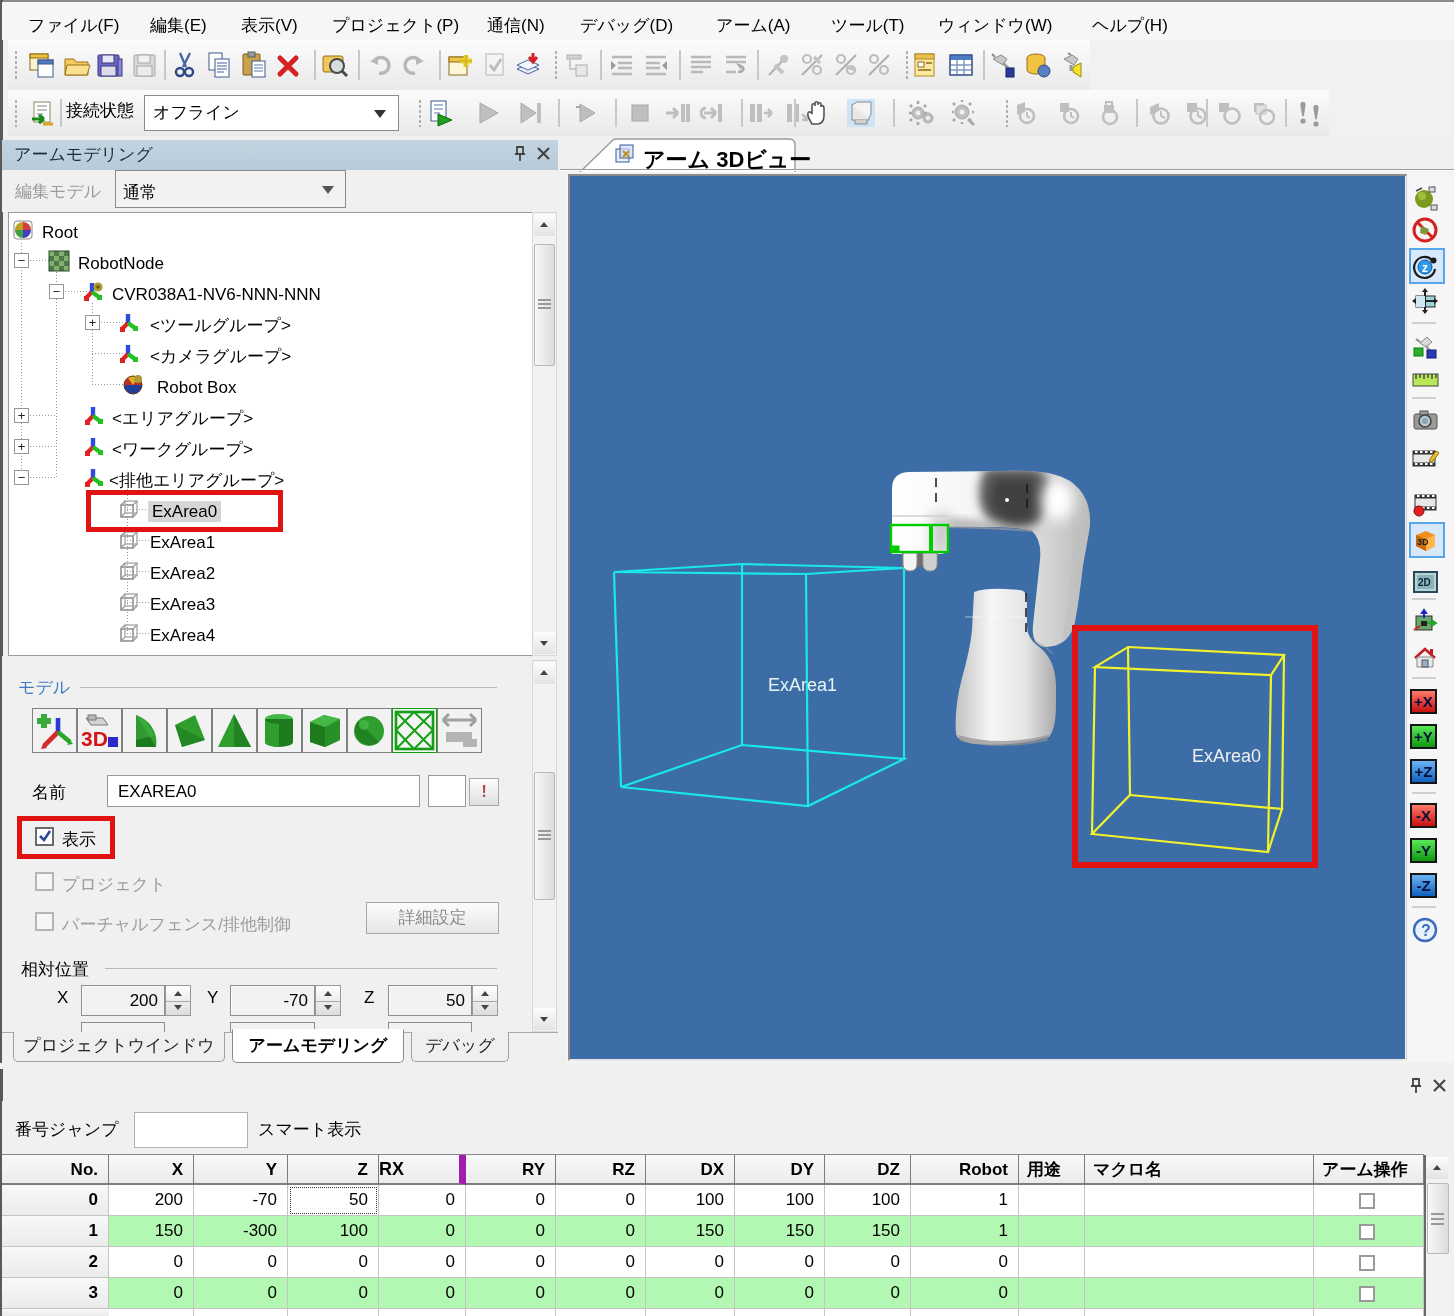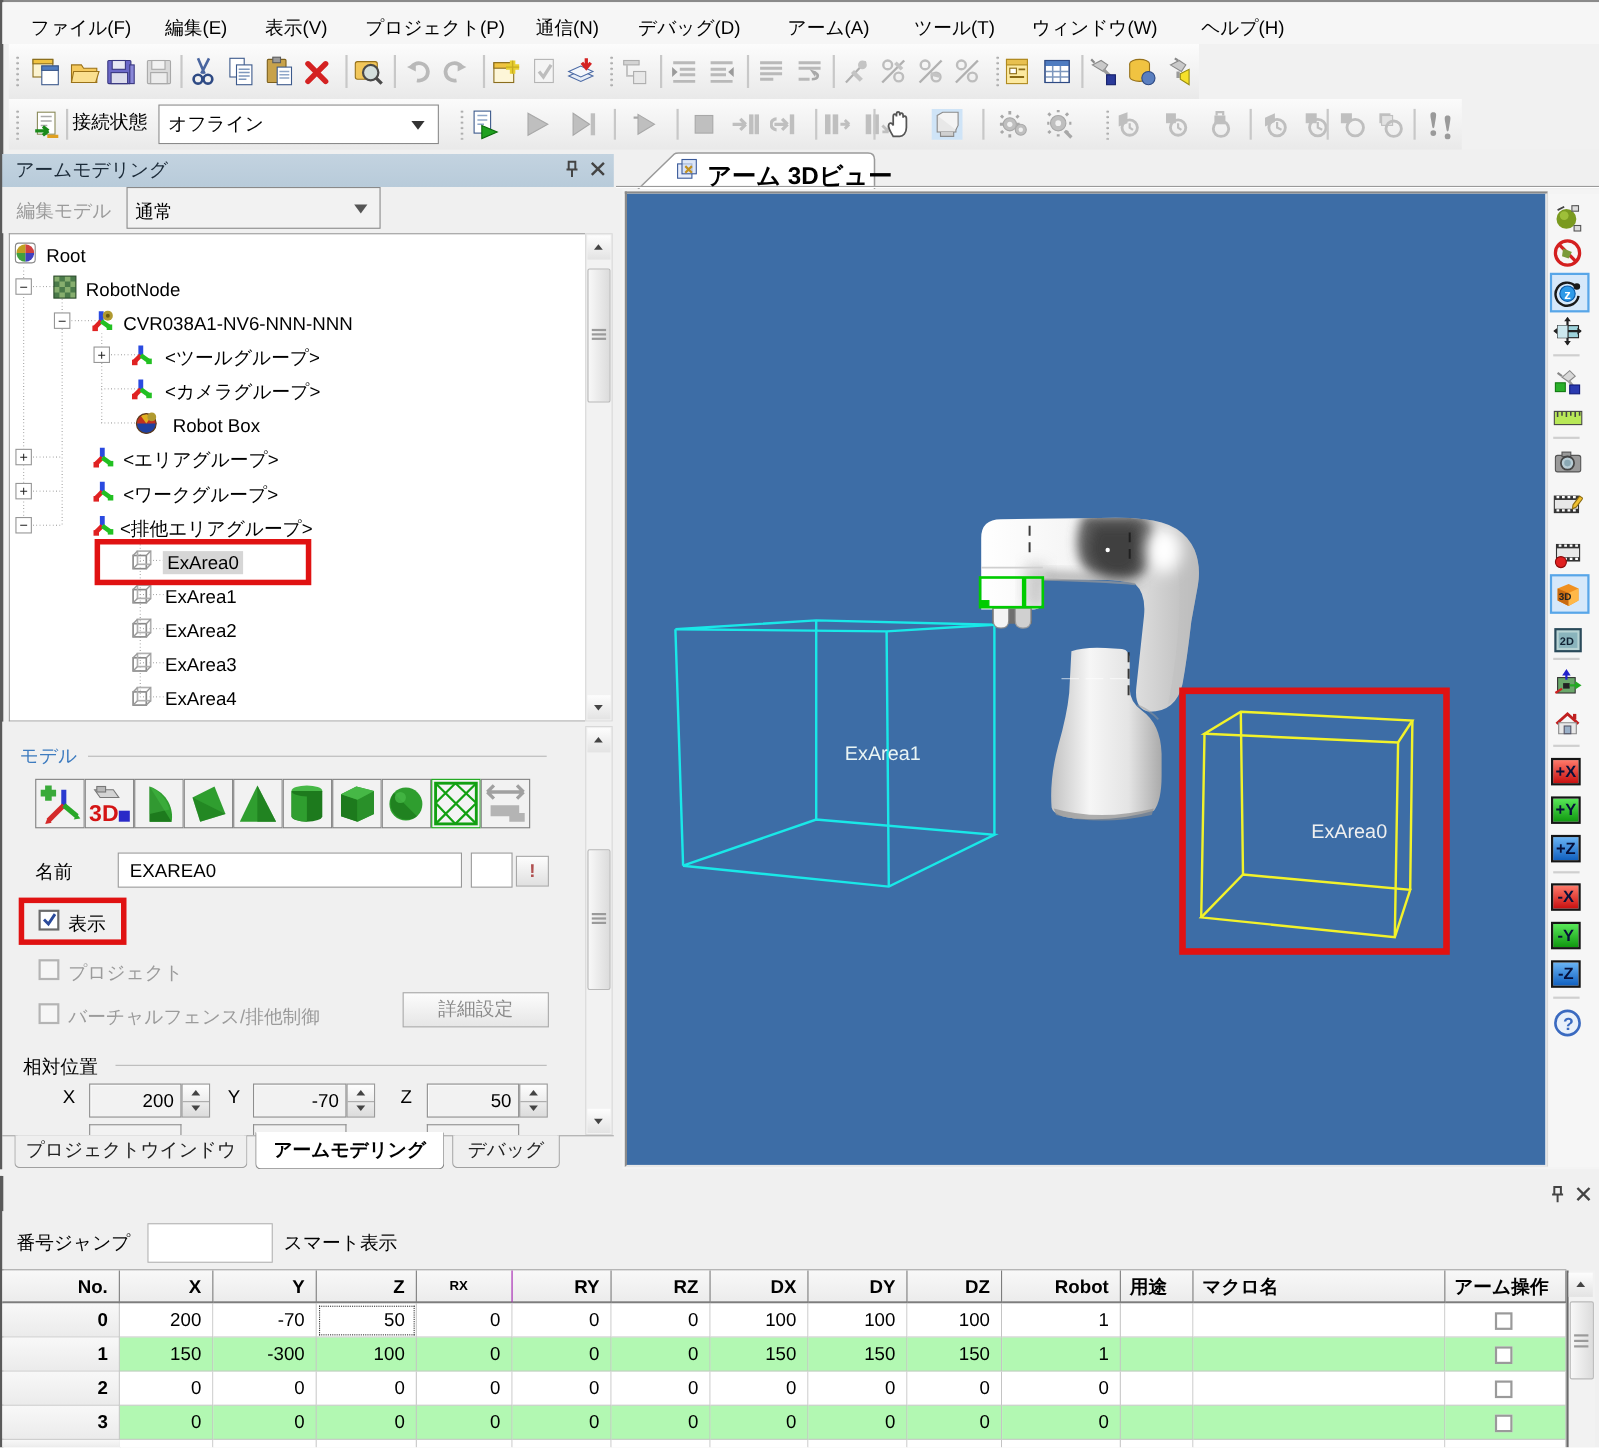--- a/index.html
+++ b/index.html
@@ -789,21 +789,21 @@
 <div class="ab" style="left:2px;top:1101px;width:1452px;height:53px;background:#f0f0f0"></div>
 <div class="ab" style="left:15px;top:1118px">番号ジャンプ</div>
 <div class="ab" style="left:134px;top:1112px;width:114px;height:36px;background:#fff;border:1px solid #b0b0b0"></div>
 <div class="ab" style="left:258px;top:1118px">スマート表示</div>
 <div class="ab" style="left:2px;top:1154px;width:1422px;height:162px;background:#fff;border-top:1px solid #888;border-left:1px solid #888"></div>
     <div class="ab" style="left:2px;top:1155px;width:1422px;height:30px;background:linear-gradient(#f8f8f8,#ebebeb)"></div>
     <div class="ab" style="left:2px;top:1155px;width:107px;height:30px;border-right:1px solid #7d7d7d;border-bottom:2px solid #7d7d7d;font-size:17px;font-weight:bold;line-height:29px;text-align:right;padding-right:10px">No.</div>
     <div class="ab" style="left:109px;top:1155px;width:85px;height:30px;border-right:1px solid #7d7d7d;border-bottom:2px solid #7d7d7d;font-size:17px;font-weight:bold;line-height:29px;text-align:right;padding-right:10px">X</div>
     <div class="ab" style="left:194px;top:1155px;width:94px;height:30px;border-right:1px solid #7d7d7d;border-bottom:2px solid #7d7d7d;font-size:17px;font-weight:bold;line-height:29px;text-align:right;padding-right:10px">Y</div>
     <div class="ab" style="left:288px;top:1155px;width:91px;height:30px;border-right:1px solid #7d7d7d;border-bottom:2px solid #7d7d7d;font-size:17px;font-weight:bold;line-height:29px;text-align:right;padding-right:10px">Z</div>
-    <div class="ab" style="left:379px;top:1155px;width:87px;height:30px;border-right:1px solid #a21caf;border-bottom:2px solid #7d7d7d;font-size:12px;font-weight:bold;line-height:29px;text-align:center;padding-right:10px">RX</div>
+    <div class="ab" style="left:379px;top:1155px;width:87px;height:30px;border-right:7px solid #a21caf;border-bottom:2px solid #7d7d7d;font-size:18px;font-weight:bold;line-height:29px;text-align:left;padding-right:10px">RX</div>
     <div class="ab" style="left:466px;top:1155px;width:90px;height:30px;border-right:1px solid #7d7d7d;border-bottom:2px solid #7d7d7d;font-size:17px;font-weight:bold;line-height:29px;text-align:right;padding-right:10px">RY</div>
     <div class="ab" style="left:556px;top:1155px;width:90px;height:30px;border-right:1px solid #7d7d7d;border-bottom:2px solid #7d7d7d;font-size:17px;font-weight:bold;line-height:29px;text-align:right;padding-right:10px">RZ</div>
     <div class="ab" style="left:646px;top:1155px;width:89px;height:30px;border-right:1px solid #7d7d7d;border-bottom:2px solid #7d7d7d;font-size:17px;font-weight:bold;line-height:29px;text-align:right;padding-right:10px">DX</div>
     <div class="ab" style="left:735px;top:1155px;width:90px;height:30px;border-right:1px solid #7d7d7d;border-bottom:2px solid #7d7d7d;font-size:17px;font-weight:bold;line-height:29px;text-align:right;padding-right:10px">DY</div>
     <div class="ab" style="left:825px;top:1155px;width:86px;height:30px;border-right:1px solid #7d7d7d;border-bottom:2px solid #7d7d7d;font-size:17px;font-weight:bold;line-height:29px;text-align:right;padding-right:10px">DZ</div>
     <div class="ab" style="left:911px;top:1155px;width:108px;height:30px;border-right:1px solid #7d7d7d;border-bottom:2px solid #7d7d7d;font-size:17px;font-weight:bold;line-height:29px;text-align:right;padding-right:10px">Robot</div>
     <div class="ab" style="left:1019px;top:1155px;width:66px;height:30px;border-right:1px solid #7d7d7d;border-bottom:2px solid #7d7d7d;font-size:17px;font-weight:bold;line-height:29px;text-align:left;padding-left:8px">用途</div>
     <div class="ab" style="left:1085px;top:1155px;width:229px;height:30px;border-right:1px solid #7d7d7d;border-bottom:2px solid #7d7d7d;font-size:17px;font-weight:bold;line-height:29px;text-align:left;padding-left:8px">マクロ名</div>
     <div class="ab" style="left:1314px;top:1155px;width:110px;height:30px;border-right:1px solid #7d7d7d;border-bottom:2px solid #7d7d7d;font-size:17px;font-weight:bold;line-height:29px;text-align:left;padding-left:8px">アーム操作</div>
     <div class="ab" style="left:2px;top:1185px;width:107px;height:31px;border-right:1px solid #c4c4c4;border-bottom:1px solid #c4c4c4;background:linear-gradient(#f8f8f8,#ebebeb);font-weight:bold;font-size:17px;line-height:30px;text-align:right;padding-right:10px">0</div>

